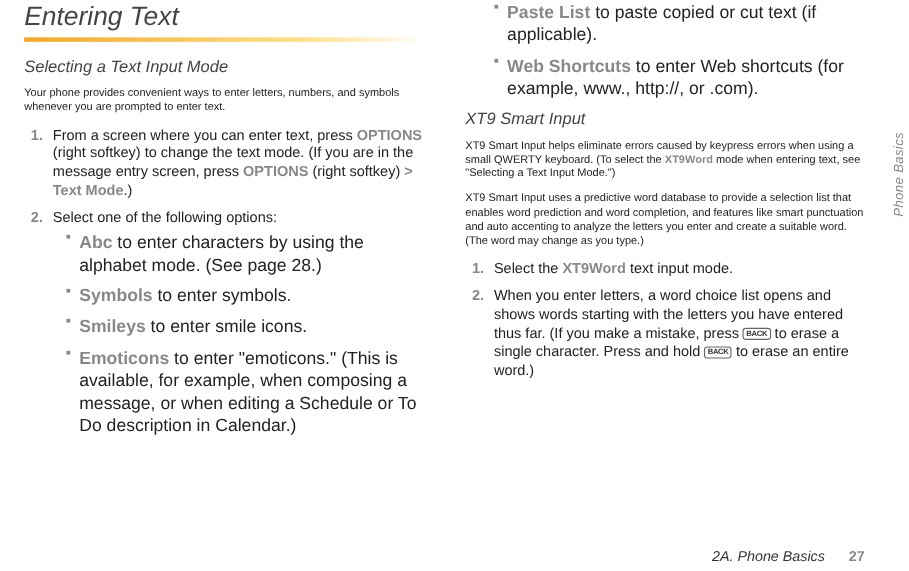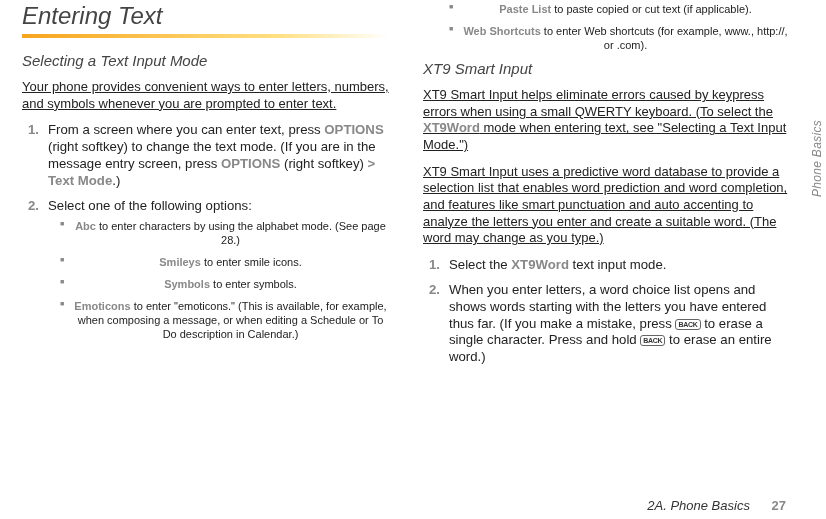--- a/index.html
+++ b/index.html
@@ -3,26 +3,26 @@
 <meta charset="utf-8">
 <style>
   * { margin: 0; padding: 0; box-sizing: border-box; }
   html, body { width: 826px; height: 519px; font-family: Arial, Helvetica, sans-serif; background: #fff; color: #222; }
   .page { display: flex; width: 100%; height: 100%; position: relative; padding: 0 18px 0 22px; gap: 16px; }
   .col { flex: 1; padding-right: 18px; }
   .col:last-child { padding-right: 0; }
   h1.entering { font-style: italic; font-weight: 400; font-size: 24px; color: #444; margin-top: 2px; margin-bottom: 4px; }
   .orange-rule { height: 4px; background: linear-gradient(to right, #f7a51c 0%, #ffe083 70%, #fff 100%); margin-bottom: 14px; width: 100%; }
   h2.subhead { font-style: italic; font-weight: 400; font-size: 15px; color: #444; margin-bottom: 10px; }
-  p.body { font-size: 13px; line-height: 1.28; margin-bottom: 10px; text-decoration: underline; }
+  p.body { font-size: 10px; line-height: 1.28; margin-bottom: 10px; }
   ol.steps { list-style: none; counter-reset: step; margin-left: 10px; }
   ol.steps > li { counter-increment: step; position: relative; padding-left: 16px; font-size: 13.2px; line-height: 1.28; margin-bottom: 8px; }
   ol.steps > li::before { content: counter(step) "."; position: absolute; left: -4px; top: 0; font-weight: bold; color: #888; }
   ul.bullets { list-style: none; margin-left: 12px; margin-top: 4px; }
-  ul.bullets > li { position: relative; padding-left: 12px; font-size: 11px; line-height: 1.28; margin-bottom: 8px; text-align: center; }
+  ul.bullets > li { position: relative; padding-left: 12px; font-size: 16px; line-height: 1.28; margin-bottom: 8px; }
   ul.bullets > li::before { content: "■"; position: absolute; left: 0; top: 1px; font-size: 7px; color: #888; }
   .bold { font-weight: bold; color: #888; }
   .side-tab { position: absolute; right: 2px; top: 120px; writing-mode: vertical-rl; transform: rotate(180deg); font-style: italic; font-size: 12px; color: #888; letter-spacing: 0.3px; }
   .footer { position: absolute; bottom: 6px; right: 40px; font-style: italic; font-size: 13px; color: #333; }
   .footer .pgnum { font-weight: bold; color: #888; margin-left: 18px; font-style: normal; }
   .backkey { display:inline-block; border:1px solid #666; border-radius:3px; font-size:7px; font-weight:bold; padding:1px 2px; vertical-align:middle; line-height:1; color:#333; font-style:normal; letter-spacing:-0.3px;}
 </style>
 </head>
 <body>
 
@@ -33,22 +33,22 @@
     <h2 class="subhead">Selecting a Text Input Mode</h2>
     <p class="body">Your phone provides convenient ways to enter letters, numbers, and symbols whenever you are prompted to enter text.</p>
     <ol class="steps">
       <li>
         <span>From a screen where you can enter text, press </span><span class="bold">OPTIONS</span><span> (right softkey) to change the text mode. (If you are in the message entry screen, press </span><span class="bold">OPTIONS</span><span> (right softkey) </span><span class="bold">&gt; Text Mode</span><span>.)</span>
       </li>
       <li>
         <span>Select one of the following options:</span>
         <ul class="bullets">
           <li><span class="bold">Abc</span><span> to enter characters by using the alphabet mode. (See page 28.)</span></li>
+          <li><span class="bold">Symbols</span><span> to enter symbols.</span></li>
           <li><span class="bold">Smileys</span><span> to enter smile icons.</span></li>
-          <li><span class="bold">Symbols</span><span> to enter symbols.</span></li>
           <li><span class="bold">Emoticons</span><span> to enter "emoticons." (This is available, for example, when composing a message, or when editing a Schedule or To Do description in Calendar.)</span></li>
         </ul>
       </li>
     </ol>
   </div>
 
   <div class="col">
     <ul class="bullets" style="margin-left:26px; margin-top:2px;">
       <li><span class="bold">Paste List</span><span> to paste copied or cut text (if applicable).</span></li>
       <li><span class="bold">Web Shortcuts</span><span> to enter Web shortcuts (for example, www., http://, or .com).</span></li>

